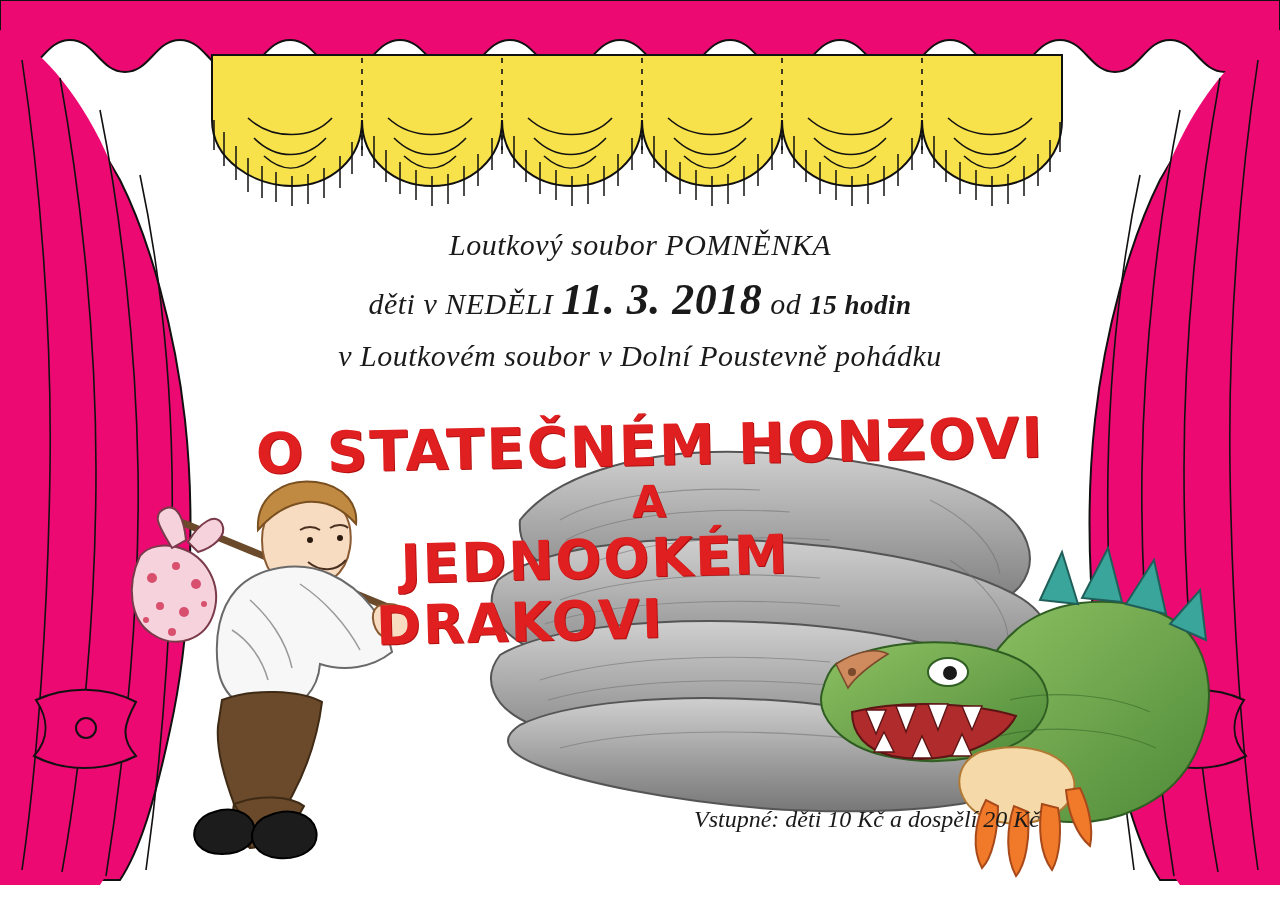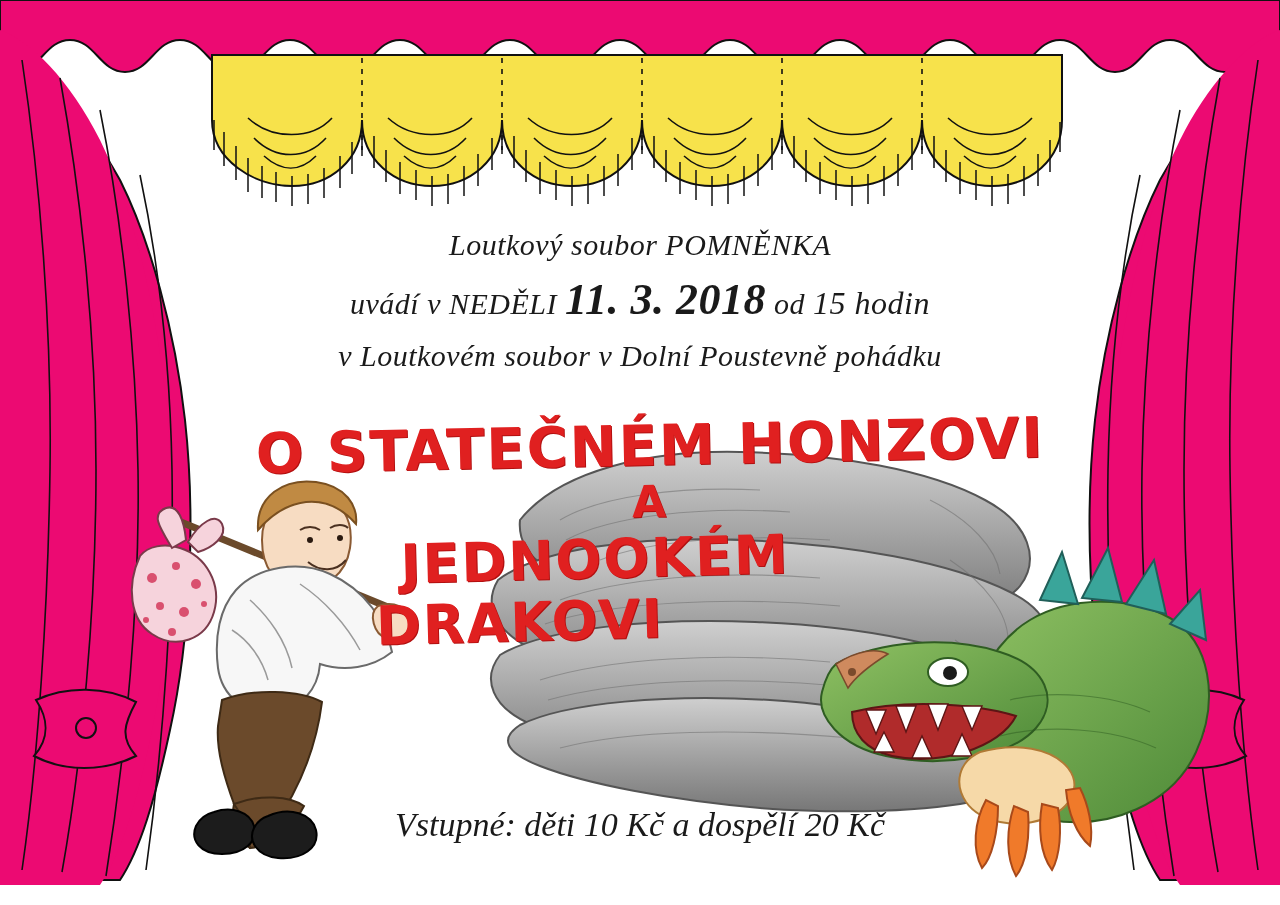--- a/index.html
+++ b/index.html
@@ -38,22 +38,22 @@
     font-size: 30px;
     line-height: 1.5;
     letter-spacing: 0.5px;
     white-space: nowrap;
   }
   .intro-line .big {
     font-size: 44px;
     font-weight: bold;
   }
   .intro-line .med {
-    font-size: 32px;
-    font-weight: normal;
+    font-size: 27px;
+    font-weight: bold;
   }
   .title {
     position: absolute;
     left: 200px;
     top: 418px;
     width: 900px;
     text-align: center;
     color: #e02020;
     font-family: "DejaVu Sans", sans-serif;
     font-weight: bold;
@@ -80,24 +80,24 @@
     font-size: 54px;
     line-height: 1.2;
     transform: rotate(-1.5deg);
     margin-right: 260px;
   }
   .price {
     position: absolute;
     left: 240px;
     top: 806px;
     width: 800px;
-    text-align: center;
+    text-align: right;
     font-family: "Liberation Serif", serif;
     font-style: italic;
-    font-size: 34px;
+    font-size: 24px;
     color: #1a1a1a;
     white-space: nowrap;
   }
 </style>
 </head>
 <body>
 
 <div id="poster">
 
   <svg class="curtain-svg" viewBox="0 0 1280 905" xmlns="http://www.w3.org/2000/svg">
@@ -416,21 +416,21 @@
       <path d="M214,812 C232,806 250,812 254,826 C258,842 244,854 222,854
                C200,854 190,840 196,826 C200,818 206,814 214,812 Z" fill="#1c1c1c" stroke="#000" stroke-width="2"></path>
       <path d="M268,816 C290,806 312,814 316,830 C320,848 302,860 278,858
                C256,856 248,840 254,828 C257,822 262,818 268,816 Z" fill="#1c1c1c" stroke="#000" stroke-width="2"></path>
     </g>
   </svg>
 
   <div class="intro">
     <div class="intro-line">Loutkový soubor POMNĚNKA</div>
     <div class="intro-line">
-      <span>uvádí v NEDĚLI</span>
+      <span>děti v NEDĚLI</span>
       <span class="big">11. 3. 2018</span>
       <span>od</span>
       <span class="med">15 hodin</span>
     </div>
     <div class="intro-line">v Loutkovém soubor v Dolní Poustevně pohádku</div>
   </div>
 
   <div class="title">
     <div class="title-l1">O STATEČNÉM HONZOVI</div>
     <div class="title-l2">A</div>

